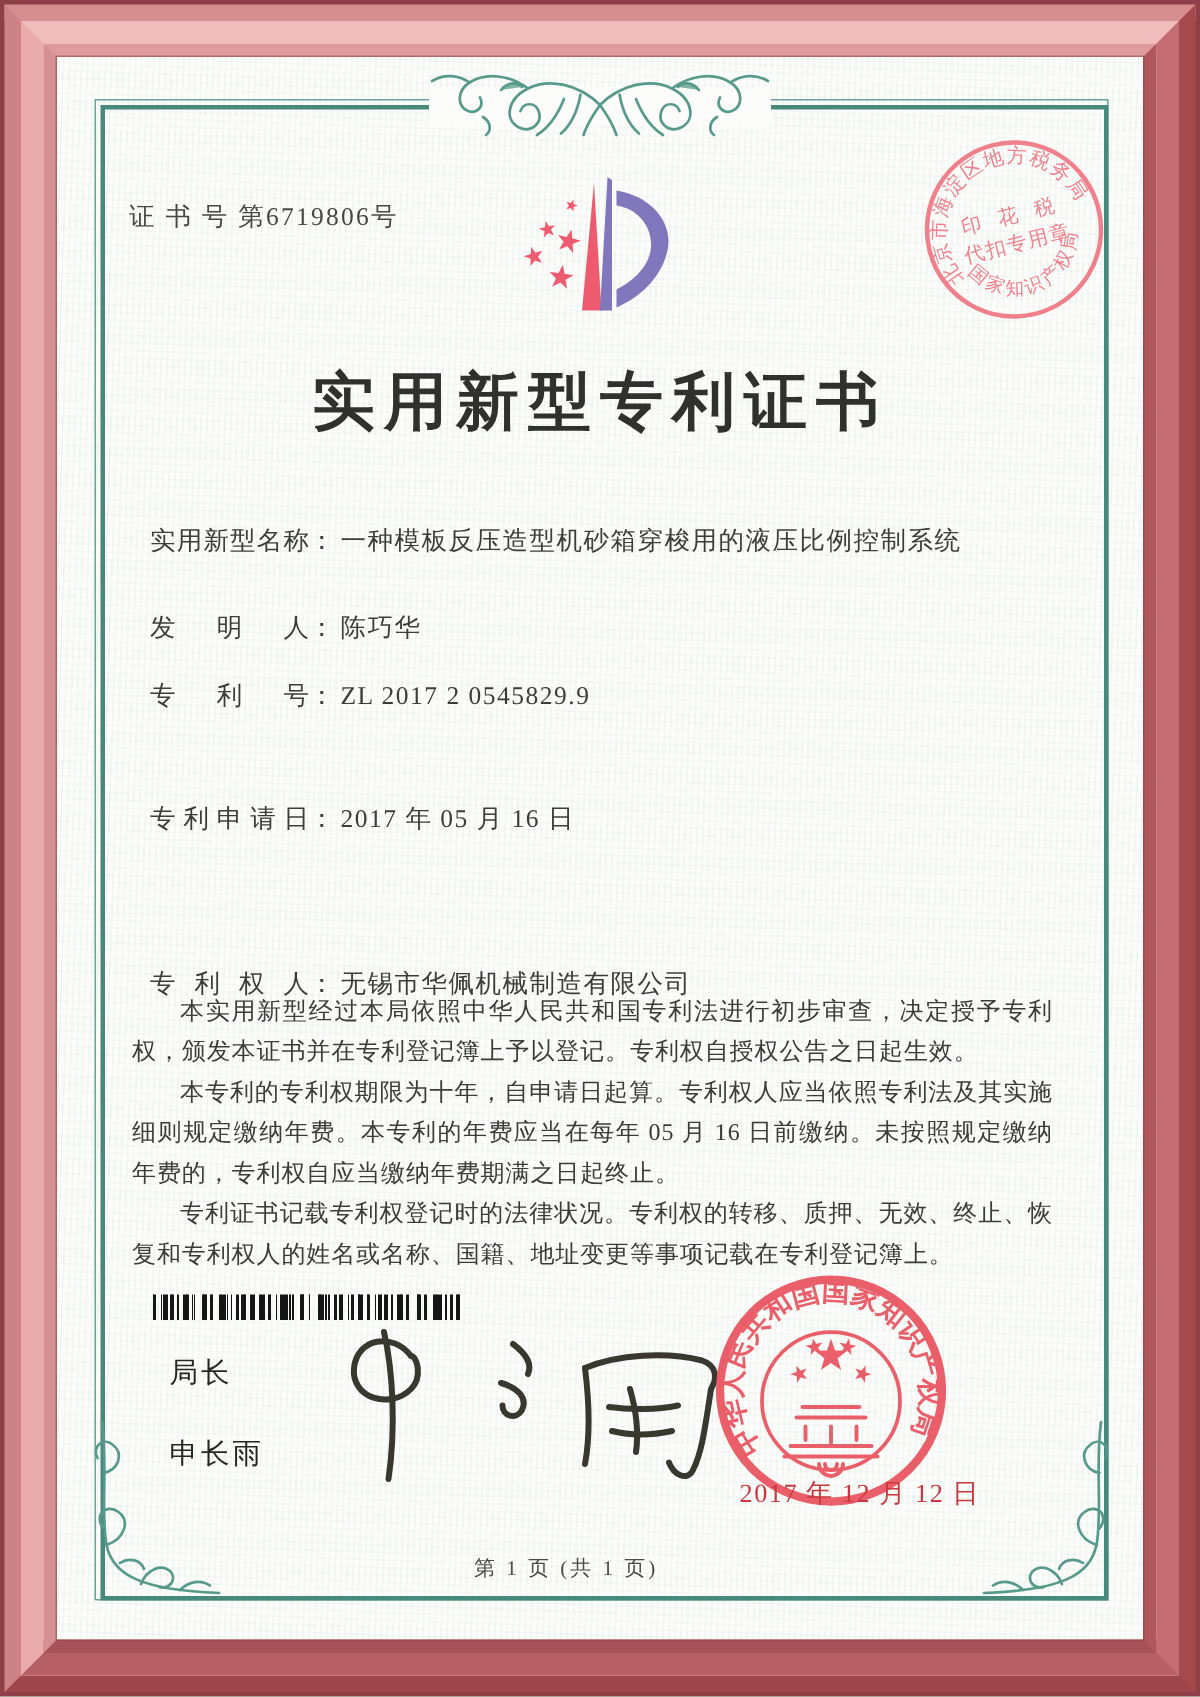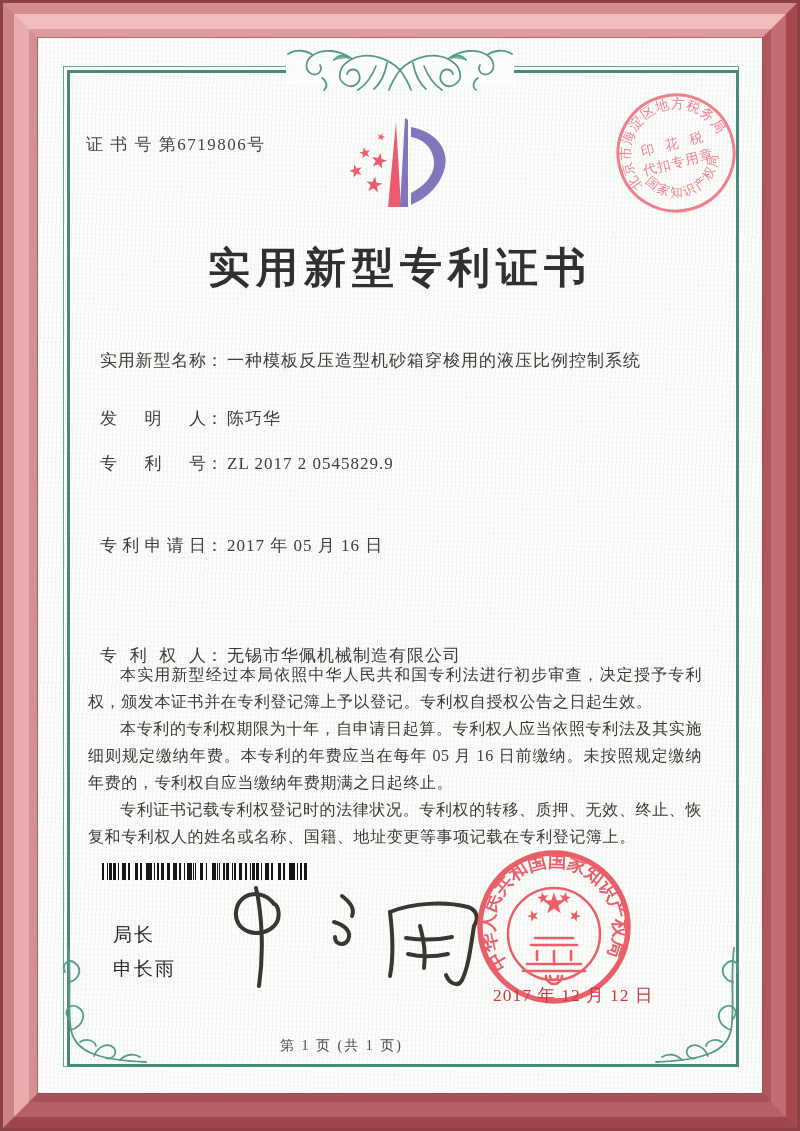--- a/index.html
+++ b/index.html
@@ -51,28 +51,28 @@
   .paras{position:absolute;left:88px;top:661px;width:614px;z-index:4;}
   .paras p{margin:0;font-size:16px;line-height:27px;letter-spacing:.6px;
     color:#3b3b38;text-align:justify;text-indent:2em;}
   
   .barcode{position:absolute;left:102px;top:863px;width:208px;height:17px;z-index:4;
     background-image:
       repeating-linear-gradient(90deg,#161616 0 2px,transparent 2px 5px,#161616 5px 6px,transparent 6px 11px),
       repeating-linear-gradient(90deg,#161616 0 1px,transparent 1px 7px,#161616 7px 10px,transparent 10px 13px);}
   .director-label,.director-name{position:absolute;left:113px;z-index:4;
     font-family:"Liberation Sans","DejaVu Sans",sans-serif;font-size:19px;color:#262624;letter-spacing:2px;}
-  .director-label{top:922px;text-align:center;}
+  .director-label{top:902px;text-align:center;}
   .director-name{top:956px;}
   .signature{position:absolute;left:222px;top:880px;z-index:4;}
   .seal{position:absolute;left:469px;top:842px;z-index:4;opacity:.93;}
   .seal-date{position:absolute;left:493px;top:983px;z-index:5;
     font-size:17.5px;color:#c9373f;letter-spacing:1px;white-space:nowrap;}
   .footer{position:absolute;left:0;width:683px;top:1037px;z-index:4;
-    text-align:center;font-size:14px;letter-spacing:2px;color:#4a4a48;}
+    text-align:center;font-size:14px;letter-spacing:2px;color:#4a4a48;padding-left:36px;}
   svg{display:block;}
 </style>
 </head>
 <body>
 
 <div class="page">
 
   <div class="paper"></div>
   <div class="gborder-outer"></div>
   <div class="gborder-inner"></div>

